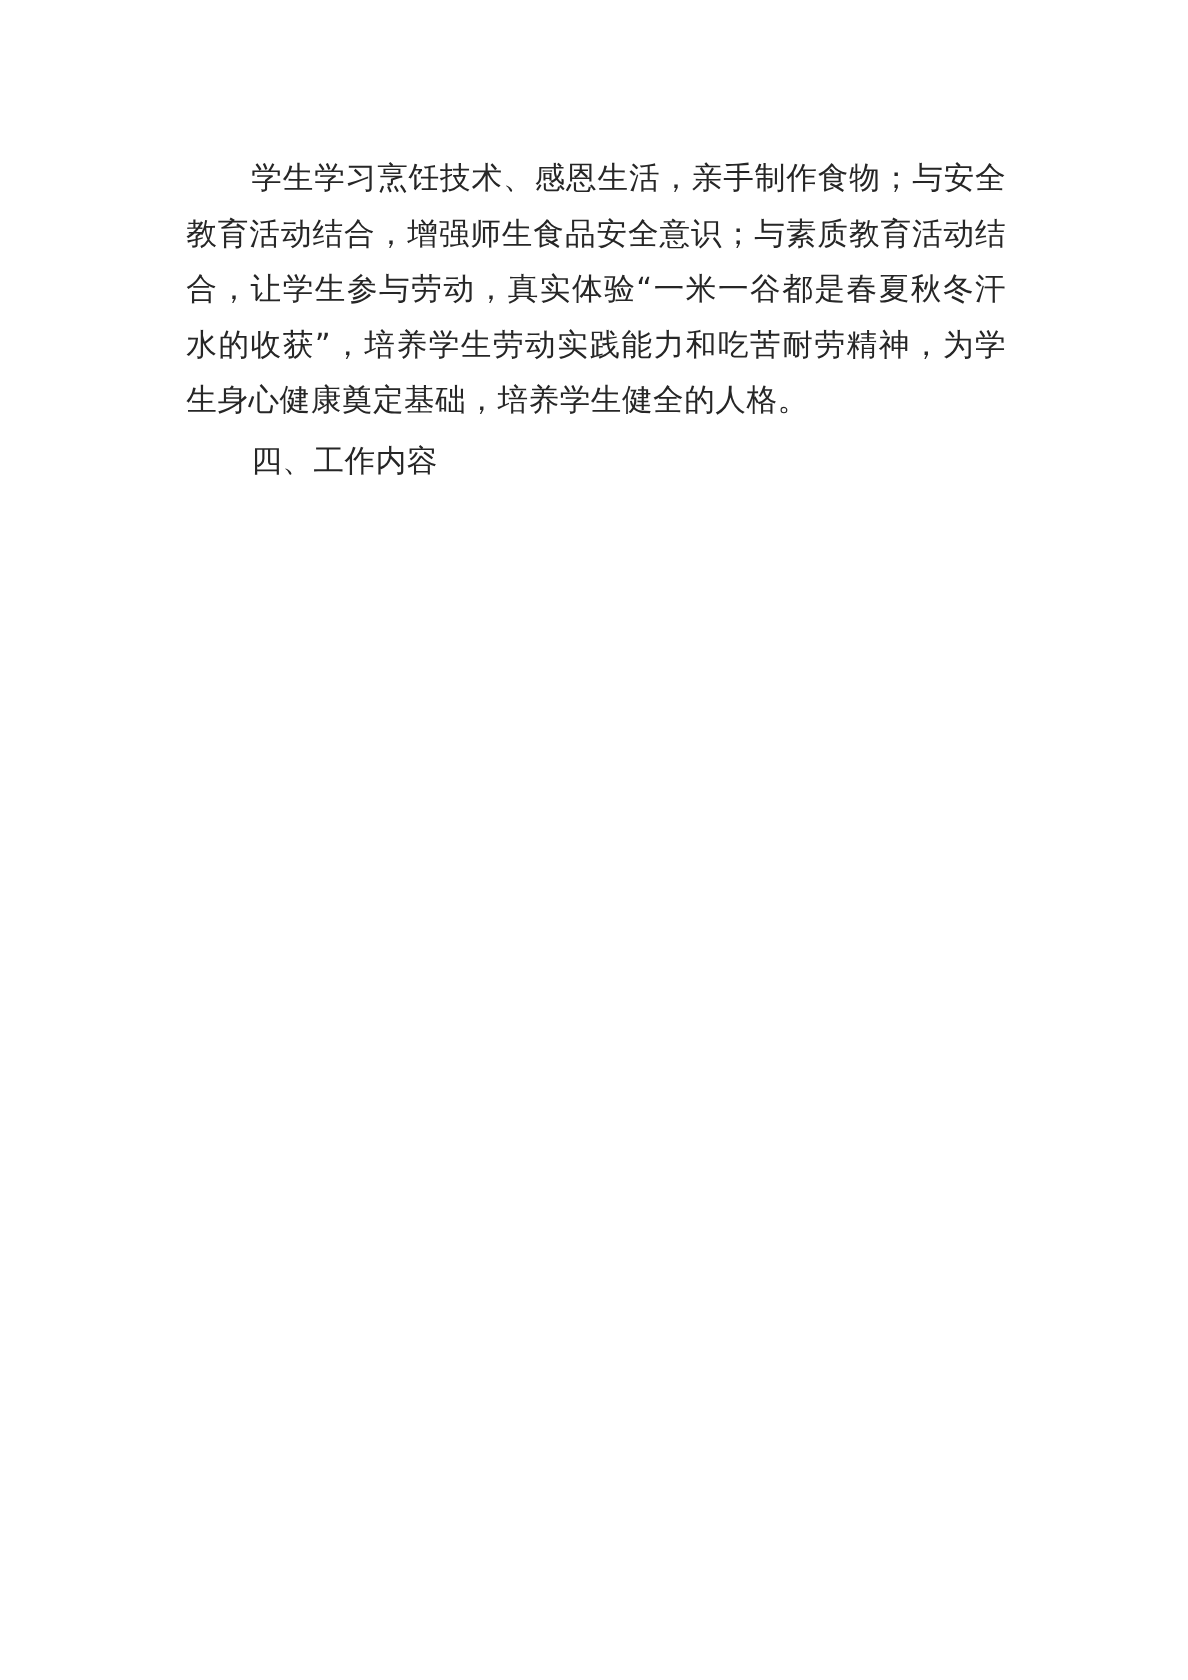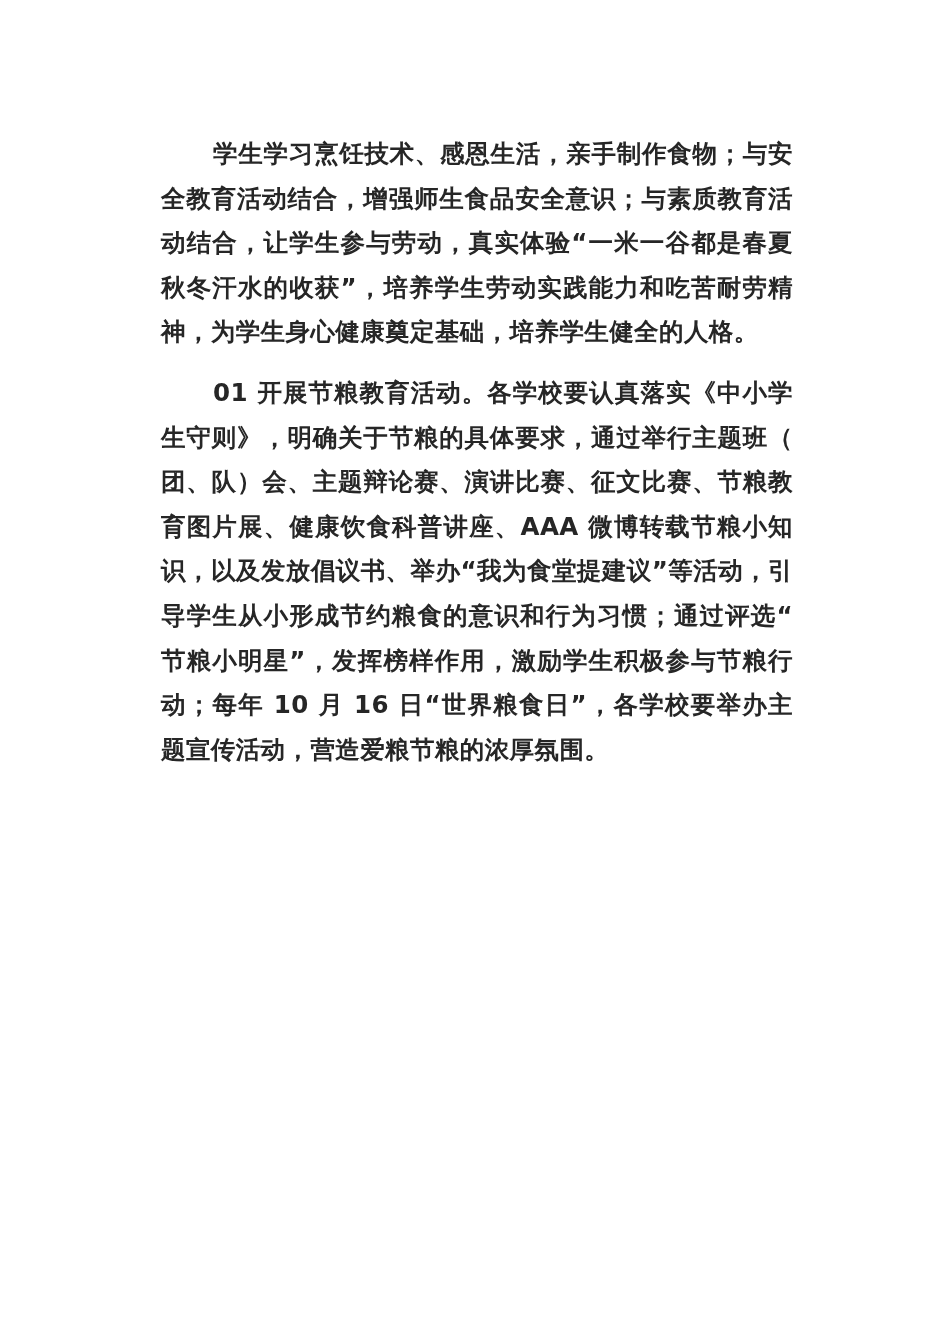--- a/index.html
+++ b/index.html
@@ -26,31 +26,30 @@
       left: 145px;
       top: 116px;
       width: 664px;
       color: #262626;
       font-family: "DejaVu Sans", sans-serif;
       font-size: 24.5px;
       line-height: 44.6px;
       letter-spacing: 0.4px;
     }
     .para {
-      margin: 16px;
+      margin: 4px;
       padding: 0;
       text-indent: 52px;
       text-align: justify;
       text-justify: inter-character;
       word-break: break-all;
       line-break: anywhere;
-      font-weight: bold;
     }
   </style>
 </head>
 <body>
 
 <div class="page">
   <div class="content">
     <p class="para">学生学习烹饪技术、感恩生活，亲手制作食物；与安全教育活动结合，增强师生食品安全意识；与素质教育活动结合，让学生参与劳动，真实体验“一米一谷都是春夏秋冬汗水的收获”，培养学生劳动实践能力和吃苦耐劳精神，为学生身心健康奠定基础，培养学生健全的人格。</p>
-    <p class="para">01 开展节粮教育活动。各学校要认真落实《中小学生守则》，明确关于节粮的具体要求，通过举行主题班（团、队）会、主题辩论赛、演讲比赛、征文比赛、节粮教育图片展、健康饮食科普讲座、AAA 微博转载节粮小知识，以及发放倡议书、举办“我为食堂提建议”等活动，引导学生从小形成节约粮食的意识和行为习惯；通过评选“节粮小明星”，发挥榜样作用，激励学生积极参与节粮行动；每年 10 月 16 日“世界粮食日”，各学校要举办主题宣传活动，营造爱粮节粮的浓厚氛围。</p>
+    <p class="para">四、工作内容</p>
   </div>
 </div>
 
 </body></html>

